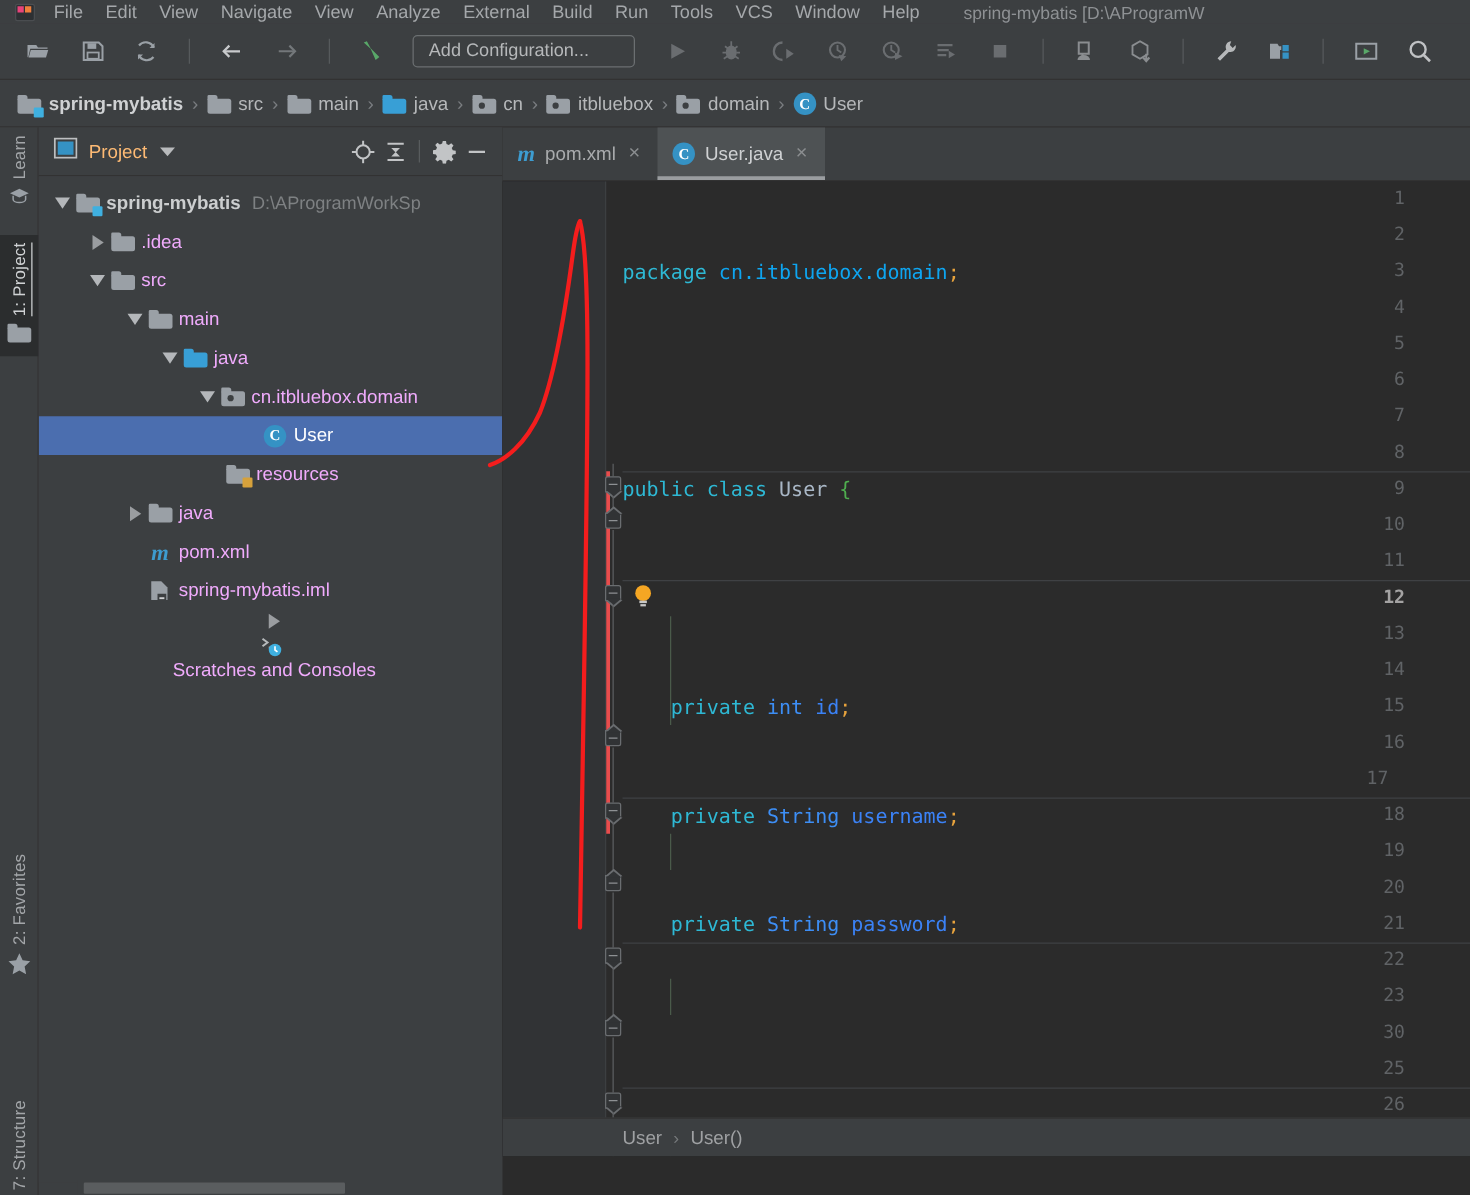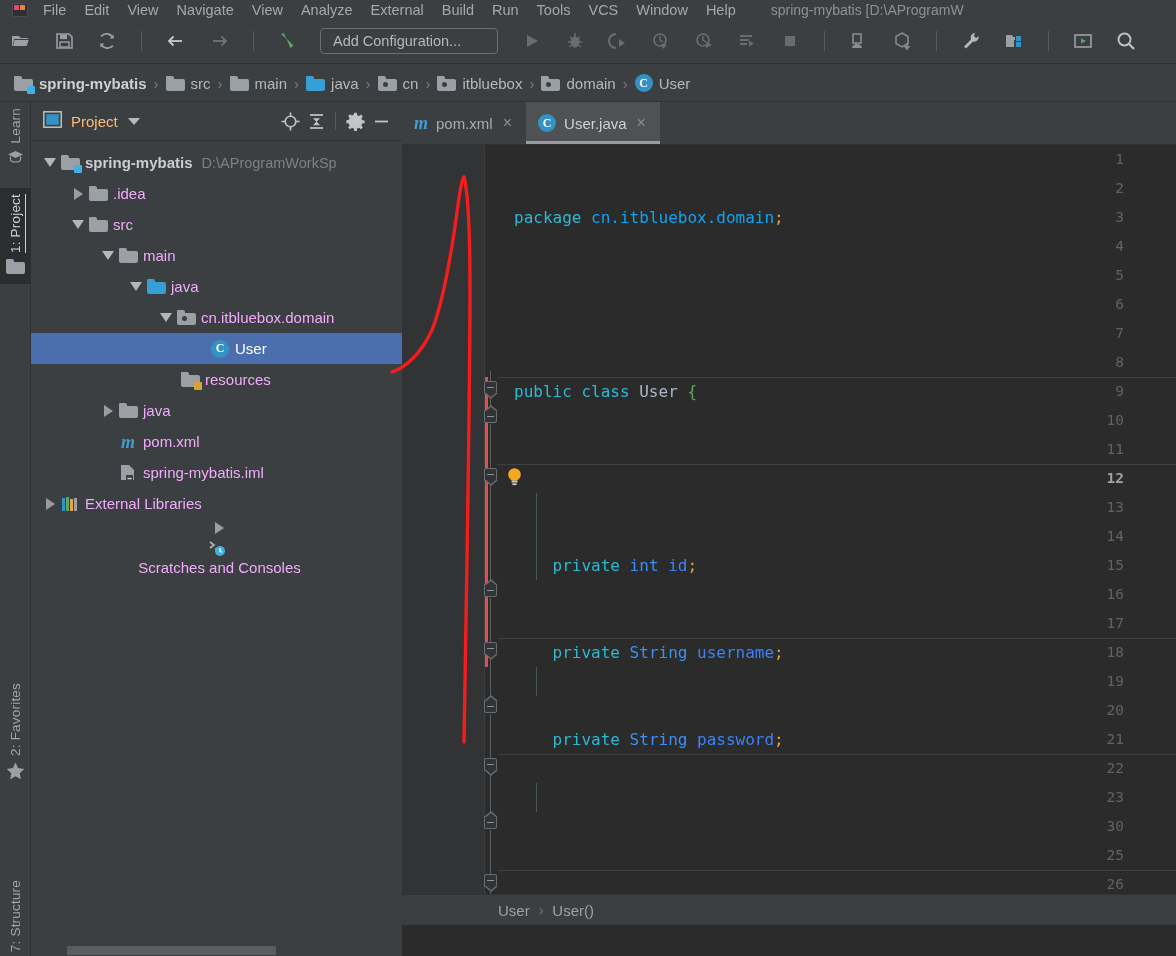--- a/index.html
+++ b/index.html
@@ -41,21 +41,21 @@
   }
   .menubar .wtitle {
     margin-left: 26px; font-size: 14px; color: #8e9194;
     line-height: 17px; white-space: nowrap; overflow: hidden;
   }
 
   
   .toolbar {
     position: absolute; left: 0; top: 19px; width: 1176px; height: 45px;
     background: #3c3f41; border-bottom: 1px solid #323232;
-    display: flex; align-items: center; padding: 0 6px; gap: 13px;
+    display: flex; align-items: center; padding: 0 16px; gap: 13px;
   }
   .tbtn {
     width: 30px; height: 30px; display: flex; align-items: center;
     justify-content: center; border-radius: 3px; cursor: pointer;
     flex: 0 0 30px;
   }
   .tsep { width: 1px; height: 20px; background: #565a5c; margin: 0 6px; flex: 0 0 1px; }
   .addconf {
     height: 26px; min-width: 178px; border: 1px solid #6b6f71; border-radius: 4px;
     display: flex; align-items: center; padding: 0 12px; margin: 0 6px 0 4px;
@@ -213,21 +213,21 @@
     background: #3c3f41;
   }
   .fold-col { position: absolute; left: 78px; top: 0; width: 22px; height: 100%; }
 
   .codelines {
     position: absolute; left: 96px; top: 0; right: 0; height: 100%;
     font-family: "DejaVu Sans Mono", "Liberation Mono", monospace;
     font-size: 16px; line-height: 29px; white-space: pre;
   }
   .cline { height: 29px; white-space: pre; }
-  .kw { color: #2eb8d4; margin-left: 16px; }     
+  .kw { color: #2eb8d4; }     
   .ty { color: #3d8ef5; }
   .pkg{ color: #0ea5f0; }
   .id { color: #3b82f6; }     
   .cl { color: #a9b7c6; }     
   .pn { color: #e8a33d; }     
   .br { color: #4fae4f; }
   .sc { color: #e8a33d; }
 
   .fold-mark {
     position: absolute; width: 13px; height: 13px; left: 4px;
@@ -700,34 +700,20 @@
         <span class="ticon">
           <svg width="16" height="17" viewBox="0 0 16 17">
               <path d="M1 1h8l5 5v10H1z" fill="#9aa0a6"></path>
               <rect x="6" y="11" width="7" height="5" fill="#3c3f41"></rect>
               <rect x="7.5" y="13.8" width="4" height="1.5" fill="#cfd1d3"></rect>
             </svg>
         </span>
         <span class="tlabel">spring-mybatis.iml</span>
       </div>
 
-      <div class="trow" style="padding-left:10px;">
-        <span class="tarrow">
-            <span class="tri-r"></span>
-          </span>
-        <span class="ticon">
-          <svg width="19" height="16" viewBox="0 0 19 16">
-              <rect x="1" y="2" width="3" height="13" fill="#3592c4"></rect>
-              <rect x="5" y="1" width="3" height="14" fill="#59a869"></rect>
-              <rect x="9" y="3" width="3" height="12" fill="#e8a33d"></rect>
-              <rect x="13" y="2" width="3" height="13" fill="#9aa0a6"></rect>
-            </svg>
-        </span>
-        <span class="tlabel">External Libraries</span>
-      </div>
 
       <div class="trow" style="padding-left:10px;flex-direction:column;">
         <span class="tarrow">
             <span class="tri-r"></span>
           </span>
         <span class="ticon">
           <svg width="19" height="17" viewBox="0 0 19 17">
               <path d="M2 2l4 3-4 3" fill="none" stroke="#b5b8ba" stroke-width="1.6"></path>
               <path d="M7 9h4" stroke="#b5b8ba" stroke-width="1.6"></path>
               <circle cx="12" cy="11" r="5" fill="#3fb0e0"></circle>
@@ -775,21 +761,21 @@
         <div class="gutter-line" style="top:174px;">7</div>
         <div class="gutter-line" style="top:203px;">8</div>
         <div class="gutter-line" style="top:232px;">9</div>
         <div class="gutter-line" style="top:261px;">10</div>
         <div class="gutter-line" style="top:290px;">11</div>
         <div class="gutter-line cur" style="top:319px;">12</div>
         <div class="gutter-line" style="top:348px;">13</div>
         <div class="gutter-line" style="top:377px;">14</div>
         <div class="gutter-line" style="top:406px;">15</div>
         <div class="gutter-line" style="top:435px;">16</div>
-        <div class="gutter-line" style="top:464px;">17</div>
+        <div class="gutter-line" style="top:464px;text-align:center;">17</div>
         <div class="gutter-line" style="top:493px;">18</div>
         <div class="gutter-line" style="top:522px;">19</div>
         <div class="gutter-line" style="top:551px;">20</div>
         <div class="gutter-line" style="top:580px;">21</div>
         <div class="gutter-line" style="top:609px;">22</div>
         <div class="gutter-line" style="top:638px;">23</div>
         <div class="gutter-line" style="top:667px;">30</div>
         <div class="gutter-line" style="top:696px;">25</div>
         <div class="gutter-line" style="top:725px;">26</div>
         <div class="gutter-line" style="top:754px;">27</div>

